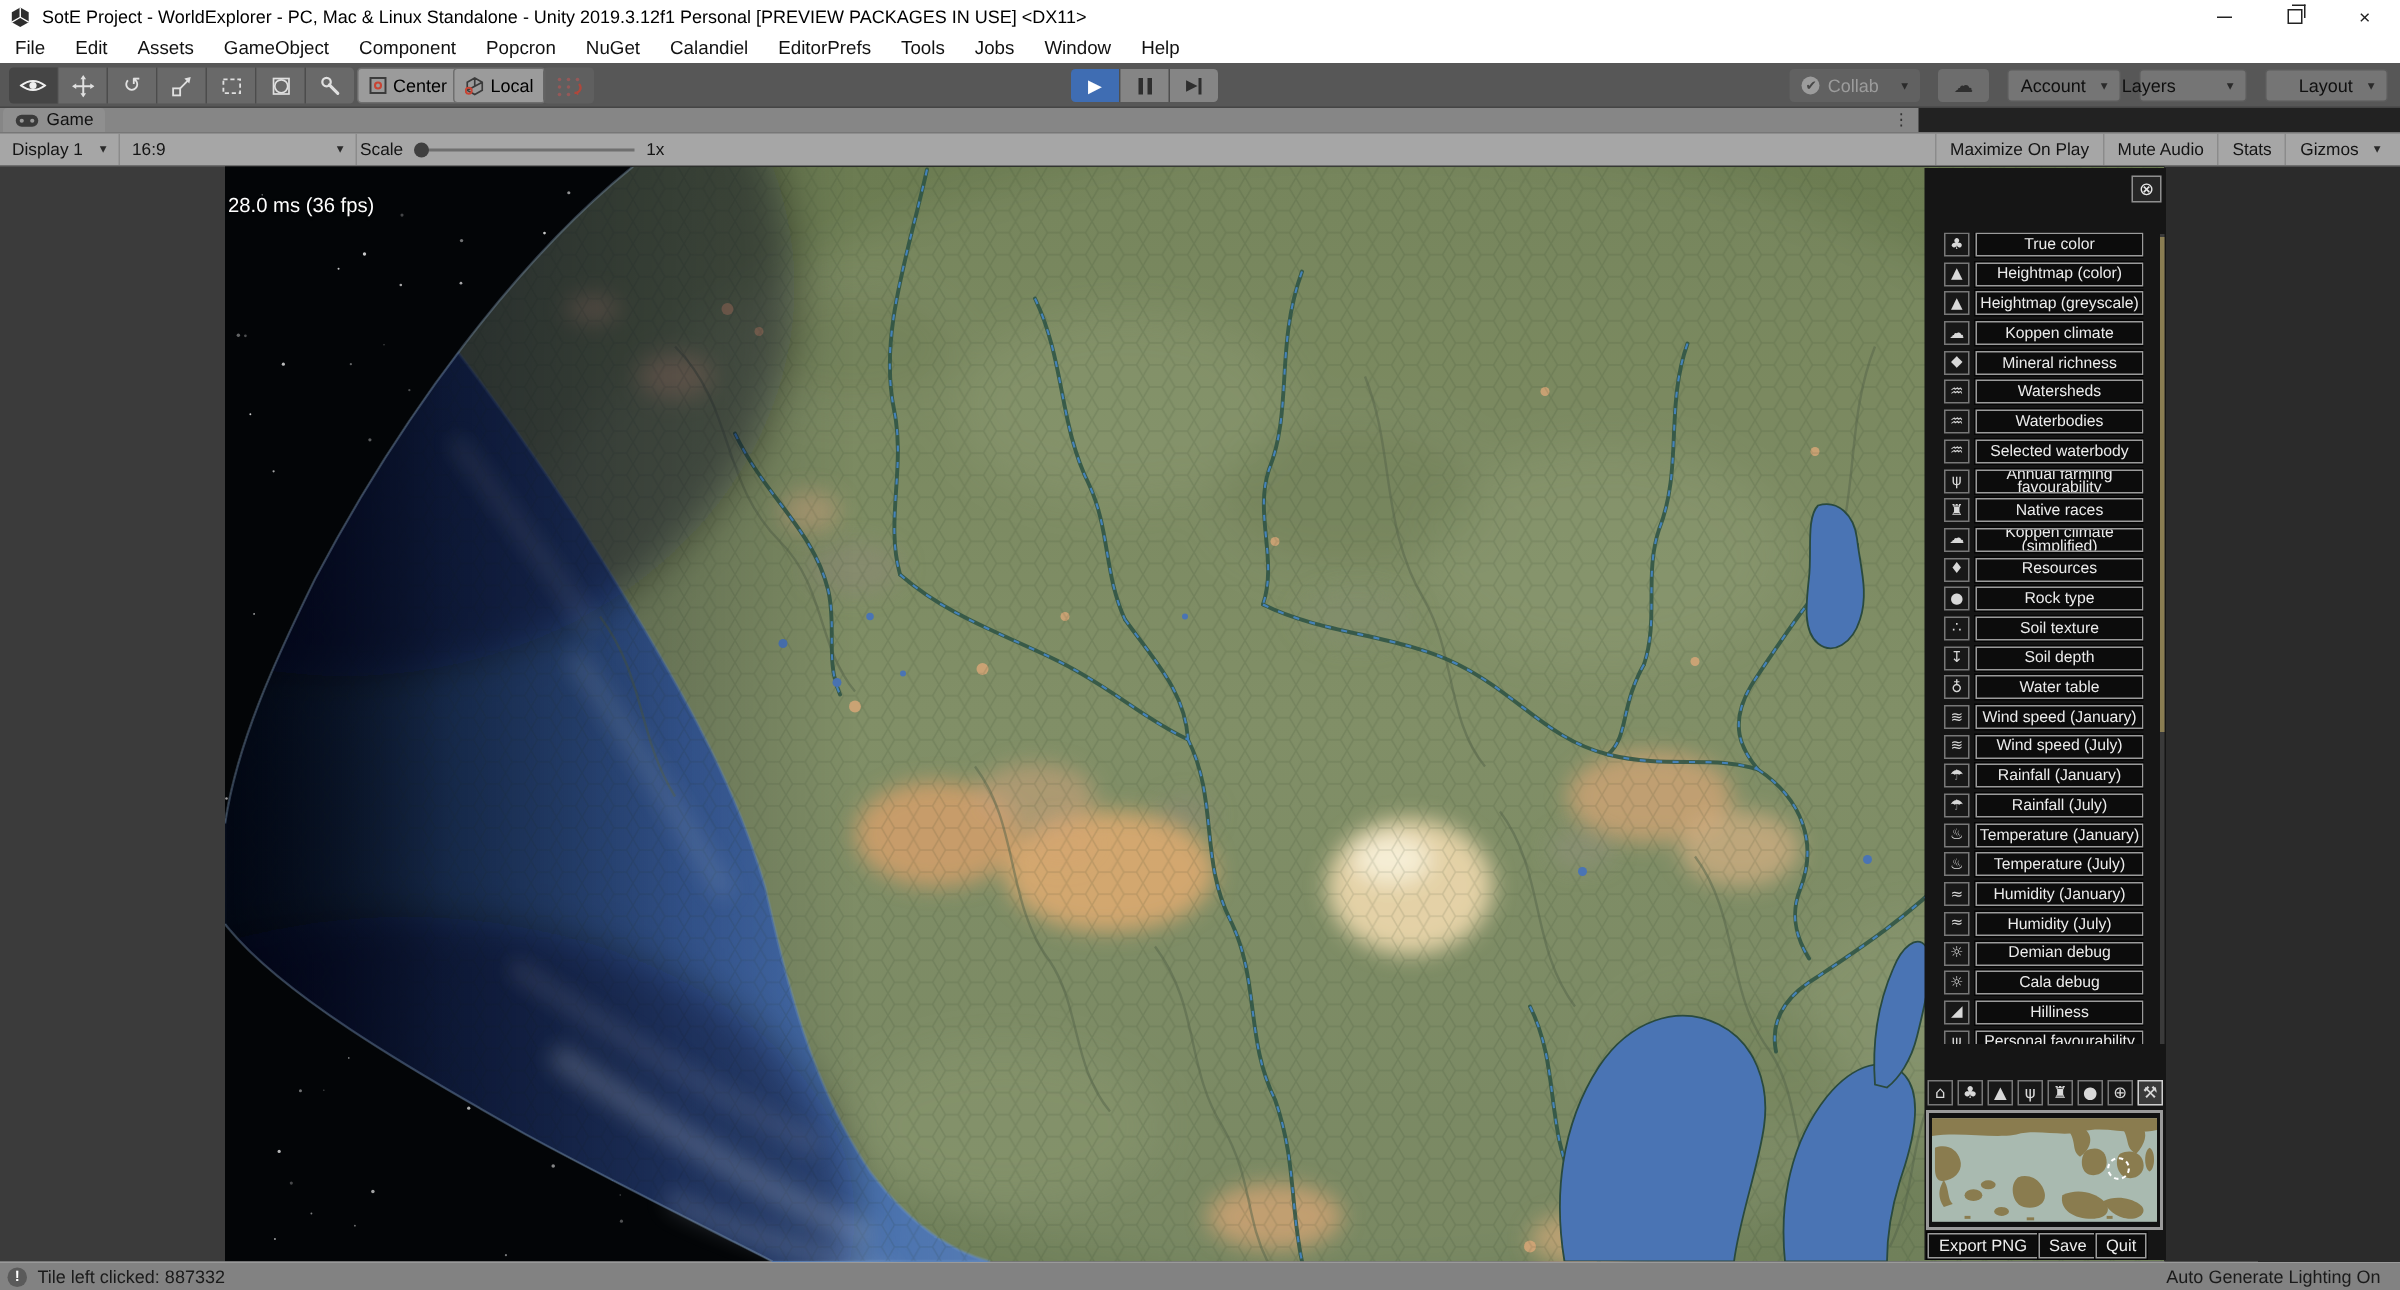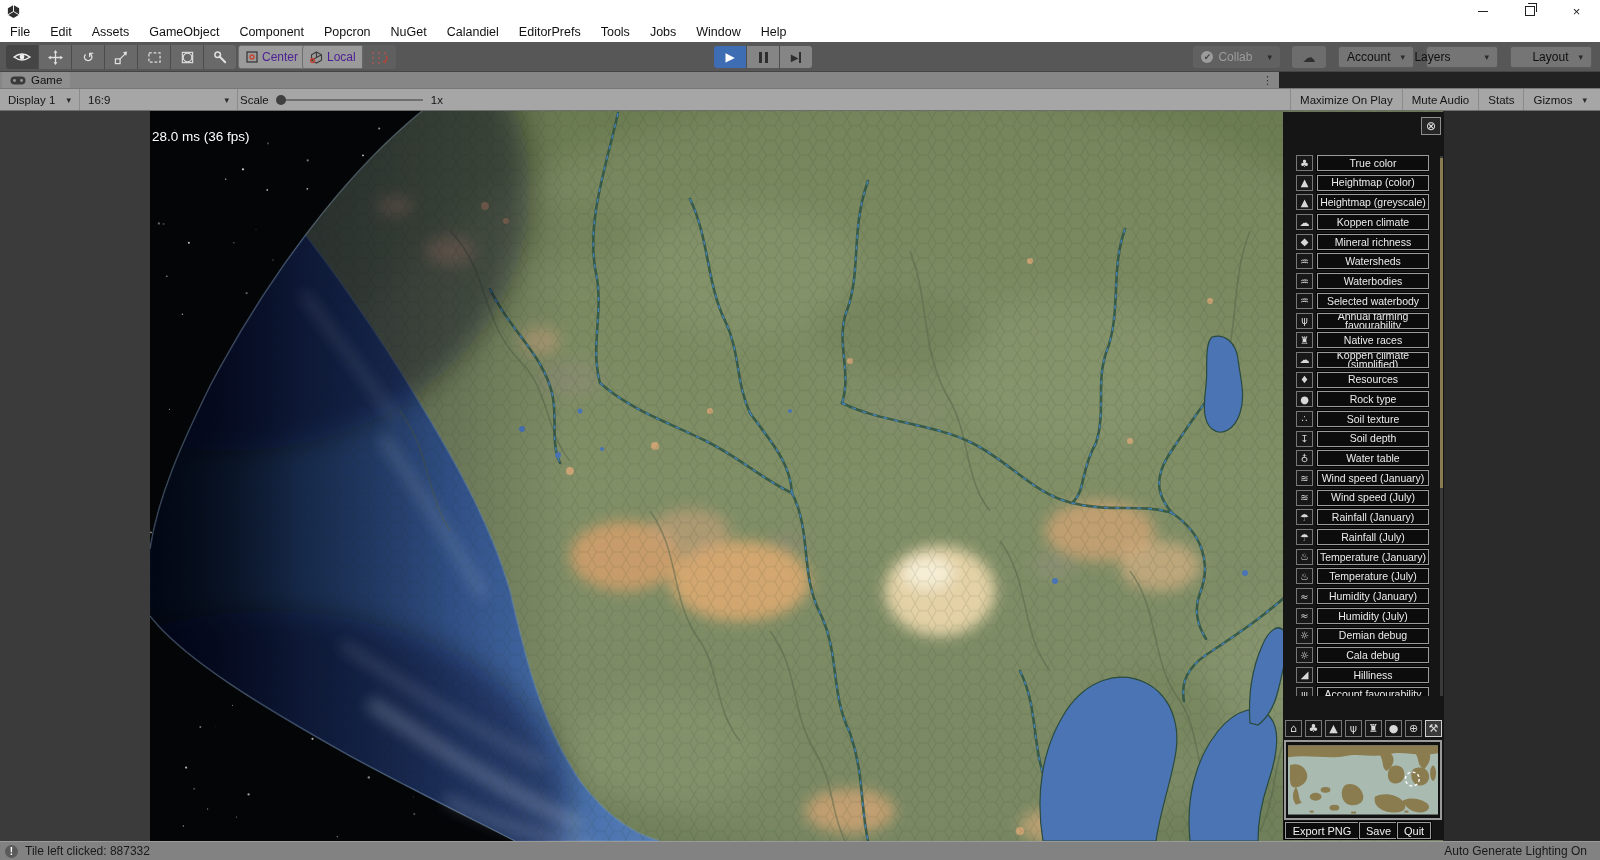--- a/index.html
+++ b/index.html
@@ -18,21 +18,21 @@
   .menubar{position:absolute;left:0;top:22px;width:1600px;height:20px;background:#fff;display:flex;align-items:center;}
   .menu-item{padding:0 10px;font-size:12.5px;color:#111;line-height:20px;}
   
   .toolbar{position:absolute;left:0;top:42px;width:1600px;height:30px;background:#575757;border-bottom:1px solid #454545;box-sizing:border-box;}
   .tool-group{position:absolute;left:6px;top:3px;height:24px;display:flex;}
   .tool-btn{width:32px;height:24px;background:#696969;border-right:1px solid #4c4c4c;display:flex;align-items:center;justify-content:center;color:#e2e2e2;font-size:14px;}
   .tool-btn:first-child{border-radius:3px 0 0 3px;}
   .tool-btn:last-child{border-radius:0 3px 3px 0;border-right:none;}
   .tool-btn.active{background:#454545;}
   .tb-btn{position:absolute;top:3px;height:24px;background:#9b9b9b;border:1px solid #6e6e6e;border-radius:3px;
-          display:flex;align-items:center;gap:4px;padding:0 7px;font-size:12px;color:#4c1d95;box-sizing:border-box;}
+          display:flex;align-items:center;gap:4px;padding:0 7px;font-size:12px;color:#000000;box-sizing:border-box;}
   .center-btn{left:238px;}
   .local-btn{left:302px;}
   .grid-snap{position:absolute;left:362px;top:3px;width:34px;height:24px;background:#606060;border-radius:3px;display:flex;align-items:center;justify-content:center;opacity:.9;}
   .play-group{position:absolute;left:714px;top:4px;height:22px;display:flex;}
   .play-btn{width:32px;height:22px;background:#858585;border-right:1px solid #4f4f4f;display:flex;align-items:center;justify-content:center;}
   .play-btn:first-child{border-radius:3px 0 0 3px;}
   .play-btn:last-child{border-radius:0 3px 3px 0;border-right:none;}
   .play-btn.active{background:#3f6db3;}
   .play-tri{color:#fff;font-size:12px;line-height:1;}
   .pause-bars{display:flex;gap:3px;}
@@ -97,20 +97,21 @@
 
 <div id="app">
 
   <div class="titlebar">
     <span class="unity-logo">
       <svg width="15" height="15" viewBox="0 0 16 16">
           <path d="M8,1 L14,4.5 L14,11.5 L8,15 L2,11.5 L2,4.5 Z" fill="#2e2e2e"></path>
           <path d="M8,8 L8,1 M8,8 L14,11.5 M8,8 L2,11.5" stroke="#fff" stroke-width="1" fill="none"></path>
         </svg>
     </span>
+    <span class="title-text">SotE Project - WorldExplorer - PC, Mac &amp; Linux Standalone - Unity 2019.3.12f1 Personal [PREVIEW PACKAGES IN USE] &lt;DX11&gt;</span>
     <div class="win-controls">
       <div class="win-btn">
           <span class="mini-bar"></span>
         </div>
       <div class="win-btn">
           <span class="restore-box"></span>
         </div>
       <div class="win-btn">×</div>
     </div>
   </div>
@@ -678,21 +679,21 @@
           <div class="mode-row">
             <div class="mode-icon">☼</div>
             <div class="mode-btn">Cala debug</div>
           </div>
           <div class="mode-row">
             <div class="mode-icon">◢</div>
             <div class="mode-btn">Hilliness</div>
           </div>
           <div class="mode-row">
             <div class="mode-icon">ψ</div>
-            <div class="mode-btn">Account favourability</div>
+            <div class="mode-btn">Personal favourability</div>
           </div>
         </div>
       <div class="scroll-track"></div>
       <div class="scroll-handle"></div>
       <div class="quick-row" id="quickRow">
           <div class="quick-icon">⌂</div>
           <div class="quick-icon">♣</div>
           <div class="quick-icon">▲</div>
           <div class="quick-icon">ψ</div>
           <div class="quick-icon">♜</div>

